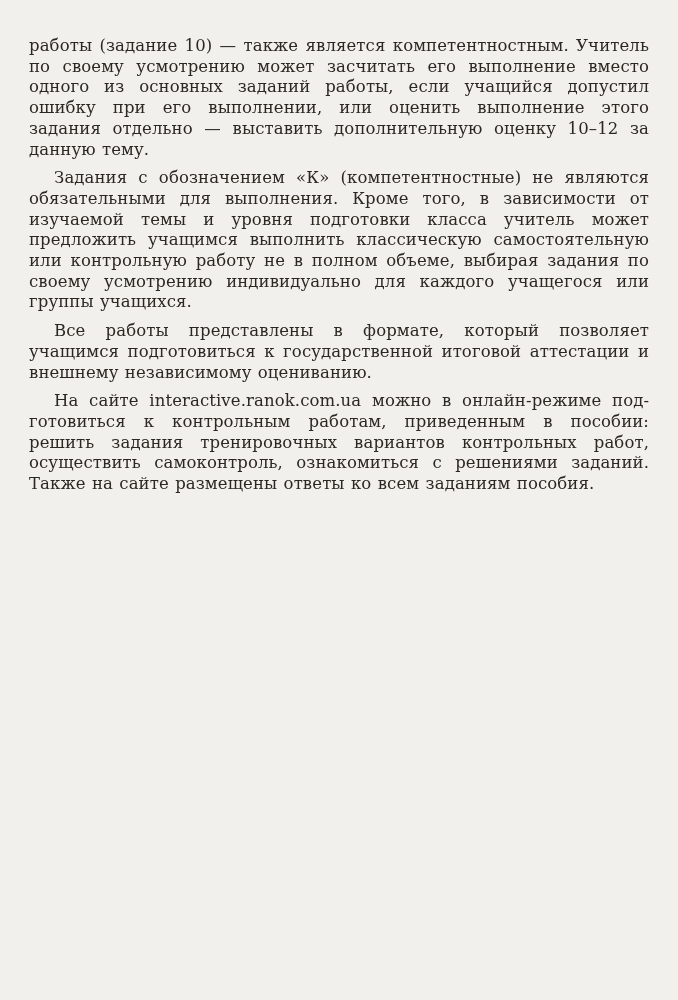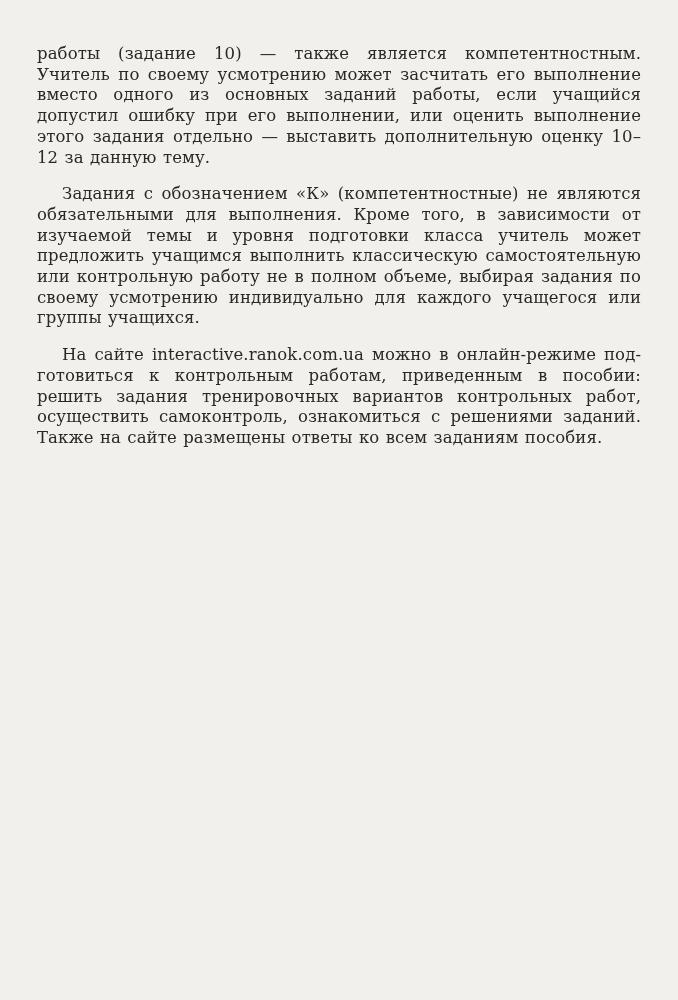--- a/index.html
+++ b/index.html
@@ -26,32 +26,33 @@
     width: 636px;
     font-size: 16.5px;
     line-height: 20.7px;
     text-align: justify;
     letter-spacing: 0.1px;
     word-spacing: 1px;
     hyphens: manual;
     -webkit-hyphens: manual;
   }
   .para {
-    margin: 16px;
+    margin: 8px;
     padding: 0;
   }
   .para.indented {
     text-indent: 25px;
   }
   .site-link {
     text-underline-offset: 2px;
   }
 </style>
 </head>
 <body>
 
 <div class="page">
   <div class="text-block">
     <p class="para">работы (задание 10) — также является компетентностным. Учитель по своему усмотрению может засчитать его выполнение вместо одного из основных заданий работы, если учащийся допустил ошибку при его выполнении, или оценить выполнение этого задания отдельно — вы­ставить дополнительную оценку 10–12 за данную тему.</p>
     <p class="para indented">Задания с обозначением «К» (компетентностные) не являются обя­зательными для выполнения. Кроме того, в зависимости от изучаемой темы и уровня подготовки класса учитель может предложить учащимся выполнить классическую самостоятельную или контрольную работу не в полном объеме, выбирая задания по своему усмотрению индиви­дуально для каждого учащегося или группы учащихся.</p>
+    <p class="para indented">Все работы представлены в формате, который позволяет учащимся подготовиться к государственной итоговой аттестации и внешнему не­зависимому оцениванию.</p>
     <p class="para indented"><span>На сайте </span><span class="site-link">interactive.ranok.com.ua</span><span> можно в онлайн-режиме под­готовиться к контрольным работам, приведенным в пособии: решить задания тренировочных вариантов контрольных работ, осуществить самоконтроль, ознакомиться с решениями заданий. Также на сайте размещены ответы ко всем заданиям пособия.</span></p>
   </div>
 </div>
 
 </body></html>

